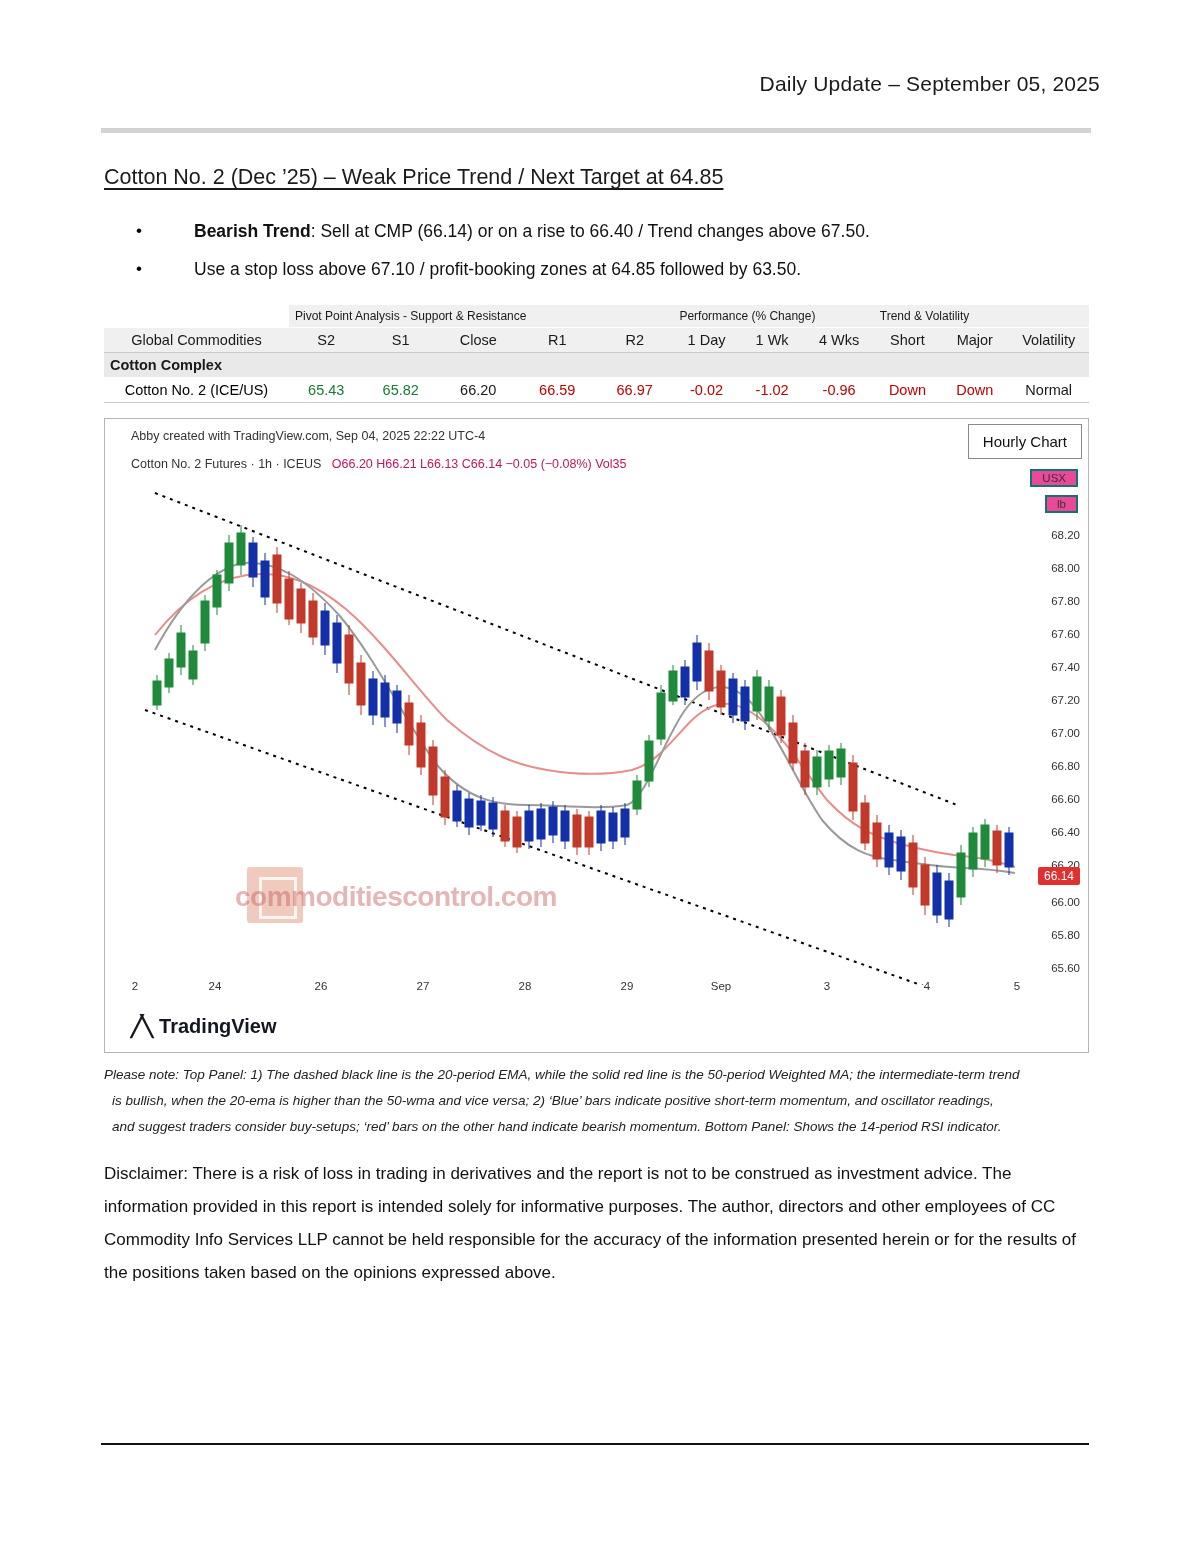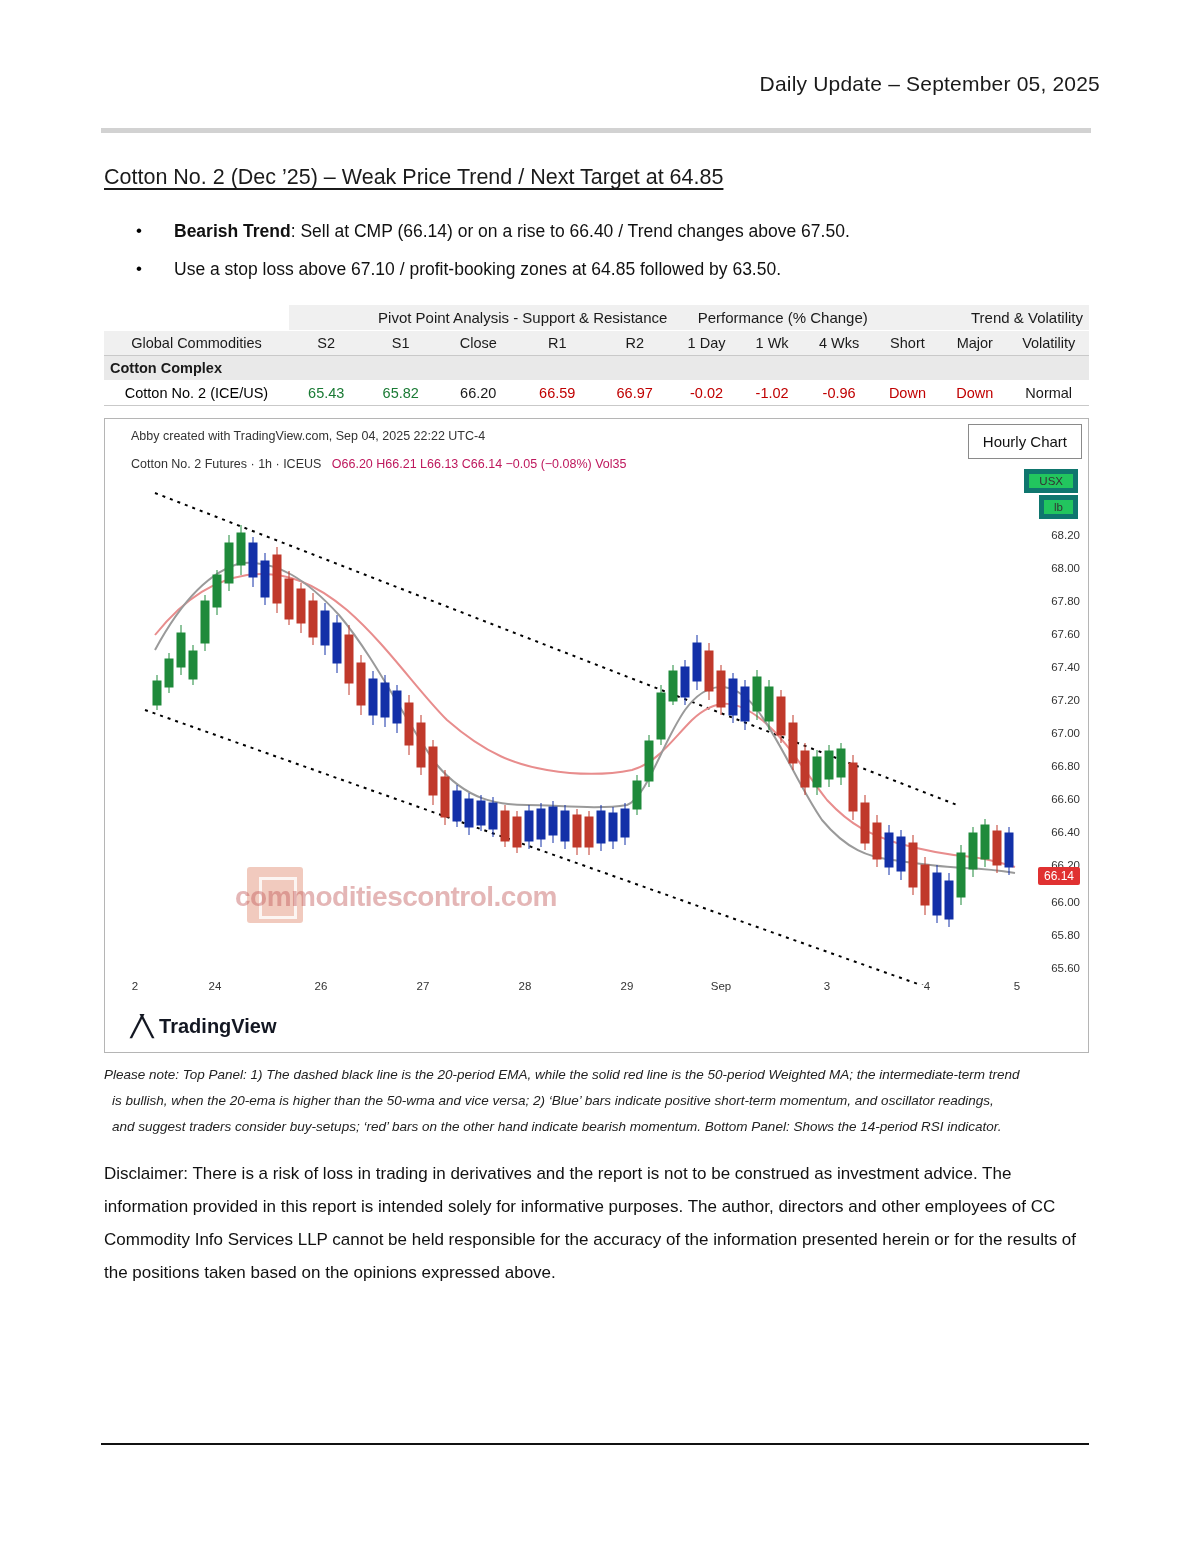--- a/index.html
+++ b/index.html
@@ -67,40 +67,41 @@
     line-height: 26px;
     text-align: left;
     padding-left: 8px;
     box-sizing: border-box;
     color: #000;
   }
   .bullet-text {
     font-size: 17.5px;
     line-height: 26px;
     color: #111;
+    margin-left: 20px;
   }
   .bullet-text b { font-weight: bold; }
   
   .tbl {
     position: absolute;
     top: 305px;
     left: 104px;
     width: 985px;
     border-collapse: collapse;
     font-size: 14.5px;
   }
   .tbl td, .tbl th {
     padding: 4px 6px;
     vertical-align: middle;
   }
   .grp-head td {
     background: #f0f0f0;
-    text-align: right;
+    text-align: left;
     font-weight: normal;
-    font-size: 15px;
+    font-size: 12px;
     border-bottom: 1px solid #ffffff;
     color: #1a1a1a;
   }
   .col-head td {
     background: #f0f0f0;
     text-align: center;
     font-size: 14.5px;
     color: #1a1a1a;
     border-bottom: 1px solid #c9c9c9;
   }
@@ -180,22 +181,22 @@
     color: #333;
   }
   .axis-right .tick {
     position: absolute;
     right: 2px;
     white-space: nowrap;
   }
   .axis-unit {
     position: absolute;
     right: 4px;
-    border: 5px solid #0f766e;
-    background: #22c55e;
+    border: 2px solid #0f766e;
+    background: #ec4899;
     padding: 1px 10px;
     font-size: 11.5px;
     color: #333;
   }
   .price-tag {
     position: absolute;
     right: 2px;
     background: #e03131;
     color: #fff;
     font-size: 12px;

